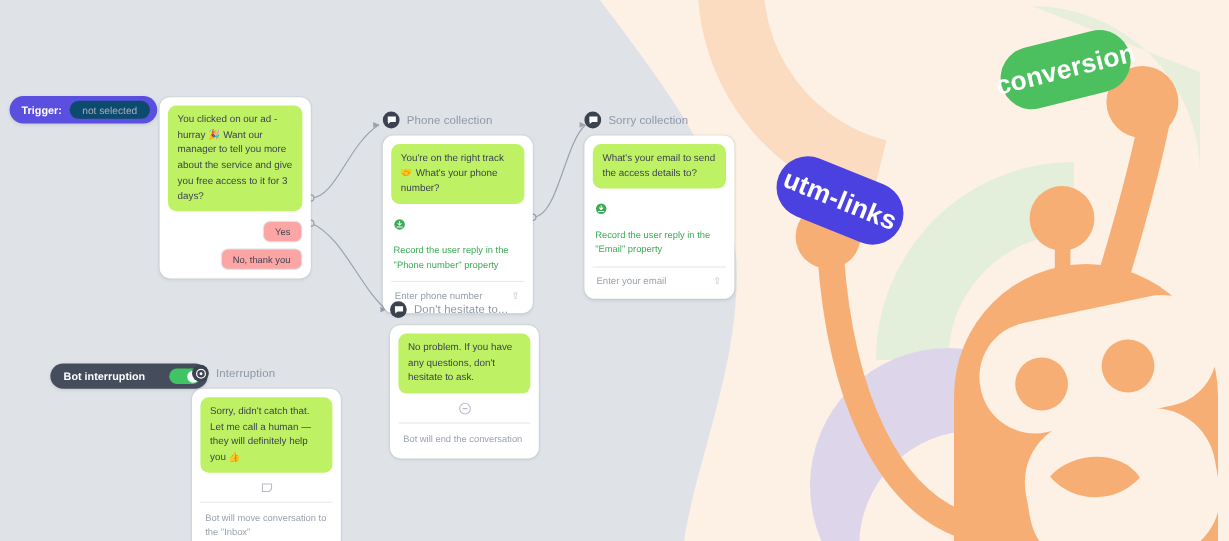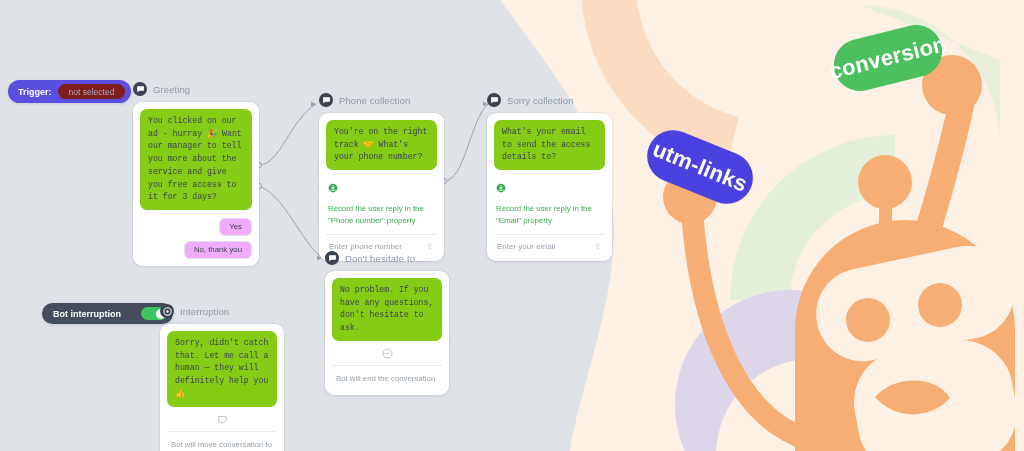--- a/index.html
+++ b/index.html
@@ -35,26 +35,26 @@
     flex: 0 0 14px;
   }
   .head-ico svg { display:block; }
 
   .card {
     background:#ffffff; border-radius:9px;
     box-shadow: 0 1px 3px rgba(36,45,62,.10), 0 0 0 1px rgba(36,45,62,.04);
     padding: 7px;
   }
   .msg {
-    background:#84cc16; border-radius:7px; padding:6px 8px;
-    font-size:8.2px; line-height:1.55; color:#3d4352;font-family:Liberation Mono, monospace;
+    background:#bef264; border-radius:7px; padding:6px 8px;
+    font-size:8.2px; line-height:1.55; color:#3d4352;
   }
   .btns { margin-top:8px; display:flex; flex-direction:column; align-items:flex-end; gap:5px; }
   .reply-btn {
-    border:1px solid #dfe2e8; border-radius:6px; background:#f0abfc;
+    border:1px solid #dfe2e8; border-radius:6px; background:#fca5a5;
     font-size:7.8px; color:#3d4352; padding:3.5px 9px; white-space:nowrap;
   }
   .prop-row { display:flex; gap:6px; align-items:flex-start; padding:8px 4px 8px 2px;flex-direction:column; }
   .prop-ico { flex:0 0 10px; margin-top:1px; }
   .prop-text { font-size:7.8px; line-height:1.5; color:#3cab55; }
   .divider { height:1px; background:#e8eaee; }
   .field {
     display:flex; align-items:center; justify-content:space-between;
     padding:7px 4px 3px 3px; font-size:8px; color:#9aa2ae;
   }
@@ -63,21 +63,21 @@
   .endnote { text-align:left; font-size:7.8px; line-height:1.5; color:#9aa2ae; padding:0 4px 3px; }
 
   
   .pill-trigger {
     position:absolute; display:flex; align-items:center; gap:6px;
     background:#5b4fe0; border-radius:20px; padding:4px 6px 4px 10px;
     box-shadow:0 1px 3px rgba(36,45,62,.14);
   }
   .pill-trigger .lab { color:#fff; font-size:9px; font-weight:bold; }
   .pill-trigger .val {
-    background:#7f1d1d; border-radius:20px; color:#a9aebb;
+    background:#0c4a6e; border-radius:20px; color:#a9aebb;
     font-size:8.5px; padding:2.5px 11px;
   }
   .pill-interrupt {
     position:absolute; display:flex; align-items:center; gap:20px;
     background:#454d5c; border-radius:20px; padding:4px 6px 4px 11px;
     box-shadow:0 1px 3px rgba(36,45,62,.14);
   }
   .pill-interrupt .lab { color:#fff; font-size:9px; font-weight:bold; }
   .toggle {
     width:26px; height:13px; border-radius:10px; background:#3fc463;
@@ -176,28 +176,20 @@
   </svg>
 
   <div id="flow">
 
     <div class="pill-trigger" style="left:8px; top:80px;">
       <span class="lab">Trigger:</span>
       <span class="val">not selected</span>
     </div>
 
     <div class="node" style="left:133px; top:81px; width:126px;">
-      <div class="node-head">
-        <span class="head-ico">
-          <svg width="9" height="9" viewBox="0 0 16 16">
-              <path d="M2 2h12v8H6l-3.5 3V10H2z" fill="#fff"></path>
-            </svg>
-        </span>
-        <span class="title">Greeting</span>
-      </div>
       <div class="card">
         <div class="msg">You clicked on our ad - hurray 🎉 Want our manager to tell you more about the service and give you free access to it for 3 days?</div>
         <div class="btns">
           <div class="reply-btn">Yes</div>
           <div class="reply-btn">No, thank you</div>
         </div>
       </div>
     </div>
 
     <div class="node" style="left:319px; top:92px; width:125px;">

